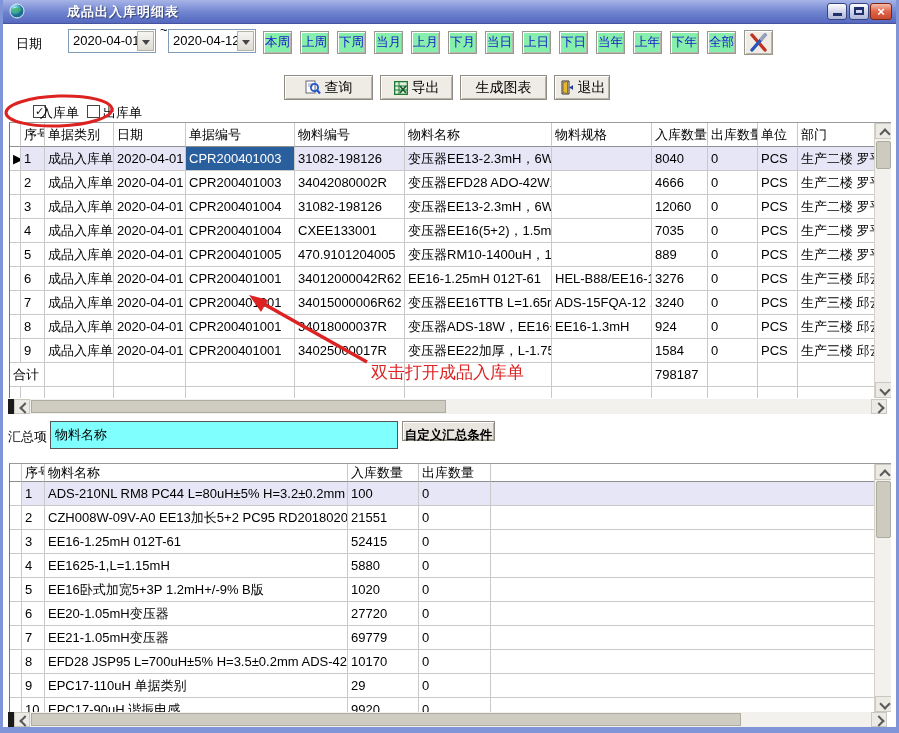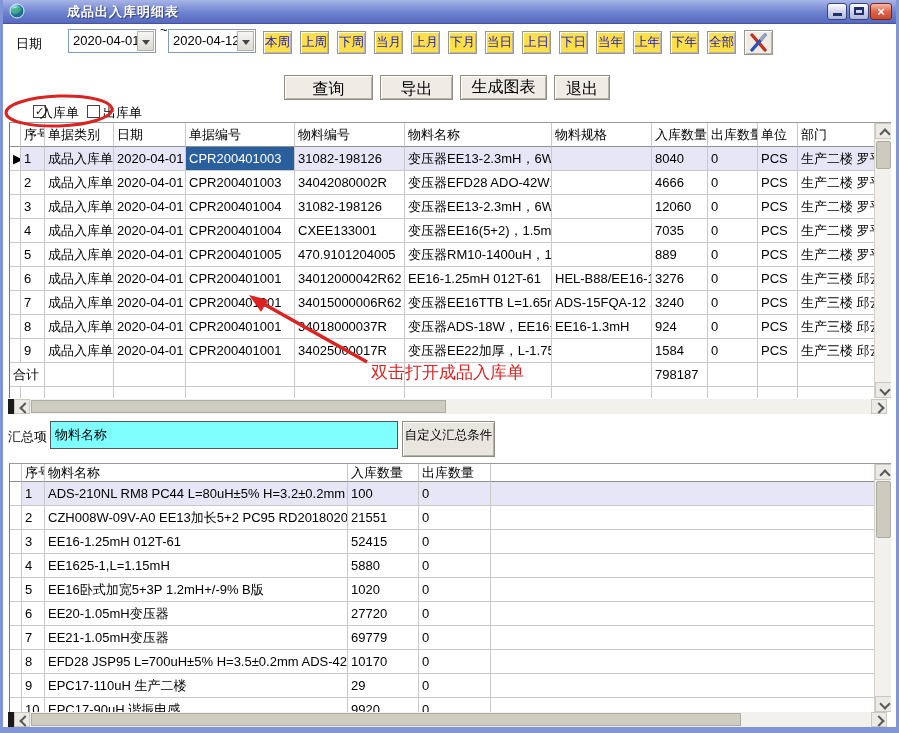--- a/index.html
+++ b/index.html
@@ -18,28 +18,28 @@
   .wbtn .box{position:absolute;left:4px;top:3px;width:10px;height:8px;border:2px solid #20306e;border-top-width:3px;box-sizing:border-box;background:transparent;}
   .wbtn.close{background:linear-gradient(#f6bcab,#e0654a 50%,#c8492e);border-color:#7e2413;}
   .wbtn.close .x{position:absolute;left:0;top:0;width:100%;height:15px;color:#fff;font-size:13px;font-weight:bold;text-align:center;line-height:15px;}
   
   .lbl{position:absolute;font-size:13px;color:#000;}
   .combo{position:absolute;width:88px;height:24px;border:1px solid #7f9db9;background:#fff;box-sizing:border-box;}
   .combo .val{position:absolute;left:4px;top:0;line-height:22px;font-size:13px;}
   .combo .drop{position:absolute;right:1px;top:1px;bottom:1px;width:17px;background:linear-gradient(#f6f5f2,#dedbd2);border:1px solid #b5b2a8;box-sizing:border-box;}
   .tri-d{position:absolute;left:4px;top:8px;width:0;height:0;border:4px solid transparent;border-top:5px solid #444;}
   .rangebar{position:absolute;left:260px;top:30px;display:flex;gap:8px;align-items:center;}
-  .rbtn{height:23px;min-width:26px;padding:0 1px;background:#fde047;border:1px solid #9a978e;
+  .rbtn{height:23px;min-width:26px;padding:0 1px;background:#86efac;border:1px solid #9a978e;
     box-shadow:inset 1px 1px 0 #fff, inset -1px -1px 0 #b9b6ad;font-size:12.5px;color:#1515c8;
     line-height:21px;text-align:center;box-sizing:border-box;}
   .toolbtn-x{height:25px;width:29px;background:#efece6;border:1px solid #9a978e;
     box-shadow:inset 1px 1px 0 #fff, inset -1px -1px 0 #b9b6ad;box-sizing:border-box;position:relative;}
   .actionbar{position:absolute;left:281px;top:75px;display:flex;gap:7px;}
   .abtn{height:25px;background:#efece6;border:1px solid #8f8c83;box-shadow:inset 1px 1px 0 #fff, inset -1px -1px 0 #b5b2a9;
-    font-size:16px;color:#000;display:flex;align-items:center;justify-content:center;gap:4px;box-sizing:border-box;flex-direction:column;}
+    font-size:14px;color:#000;display:flex;align-items:center;justify-content:center;gap:4px;box-sizing:border-box;}
   
   .chk{position:absolute;width:13px;height:13px;border:1px solid #444;background:#fff;box-sizing:border-box;
     font-size:11px;line-height:11px;text-align:center;color:#111;font-weight:bold;}
   
   .tablebox{position:absolute;background:#fff;overflow:hidden;border-top:1px solid #9b9b9b;border-left:1px solid #777;box-sizing:border-box;}
   .mrow{display:grid;grid-template-columns:11px 24px 69px 72px 109px 110px 147px 100px 56px 50px 40px 77px;width:865px;}
   .srow{display:grid;grid-template-columns:12px 23px 303px 71px 72px 384px;width:865px;}
   .mrow>div,.srow>div{height:24px;border-right:1px solid #c9c9c9;border-bottom:1px solid #c9c9c9;
     font-size:13px;line-height:23px;padding:0 3px;white-space:nowrap;overflow:hidden;box-sizing:border-box;}
   .mhead>div,.shead>div{border-bottom:1px solid #8f8f8f;background:#fff;}
@@ -61,22 +61,22 @@
   .harrow{position:absolute;top:0;width:16px;height:15px;background:#eceae4;border:1px solid #cbc8bf;box-sizing:border-box;}
   .hthumb{position:absolute;top:1px;height:13px;background:#cfccc2;border:1px solid #aeab9f;box-sizing:border-box;}
   .chev{position:absolute;width:6px;height:6px;border-left:2px solid #5a5a5a;border-top:2px solid #5a5a5a;}
   .chev.up{left:5px;top:6px;transform:rotate(45deg);}
   .chev.down{left:5px;top:3px;transform:rotate(225deg);}
   .chev.left{left:6px;top:4px;transform:rotate(-45deg);}
   .chev.right{left:3px;top:4px;transform:rotate(135deg);}
   
   .cyinput{position:absolute;left:47px;top:421px;width:348px;height:28px;background:#80ffff;border:1px solid #555;
     font-size:13px;padding:0 4px;box-sizing:border-box;font-family:"Liberation Sans","DejaVu Sans",sans-serif;}
-  .sumbtn{position:absolute;top:421px;height:36px;background:#e9e6df;border:1px solid #8f8c83;
-    box-shadow:inset 1px 1px 0 #fff, inset -1px -1px 0 #b5b2a9;font-size:12.5px;text-align:center;box-sizing:border-box;}
+  .sumbtn{position:absolute;top:421px;height:20px;background:#e9e6df;border:1px solid #8f8c83;
+    box-shadow:inset 1px 1px 0 #fff, inset -1px -1px 0 #b5b2a9;font-size:12.5px;text-align:center;box-sizing:border-box;font-weight:bold;}
   
   .overlay{position:absolute;left:0;top:0;width:893px;height:727px;pointer-events:none;z-index:50;}
 </style>
 </head>
 <body>
 
 <div class="win">
 
   <div class="titlebar">
     <svg class="app-icon" viewBox="0 0 16 16">
@@ -443,21 +443,21 @@
           <div class="selcol"></div>
           <div>8</div>
           <div>EFD28 JSP95 L=700uH±5% H=3.5±0.2mm ADS-42FK</div>
           <div class="num">10170</div>
           <div class="num">0</div>
           <div></div>
         </div>
         <div class="srow">
           <div class="selcol"></div>
           <div>9</div>
-          <div>EPC17-110uH 生产二楼</div>
+          <div>EPC17-110uH 单据类别</div>
           <div class="num">29</div>
           <div class="num">0</div>
           <div></div>
         </div>
         <div class="srow">
           <div class="selcol"></div>
           <div>10</div>
           <div>EPC17-90uH 谐振电感</div>
           <div class="num">9920</div>
           <div class="num">0</div>

